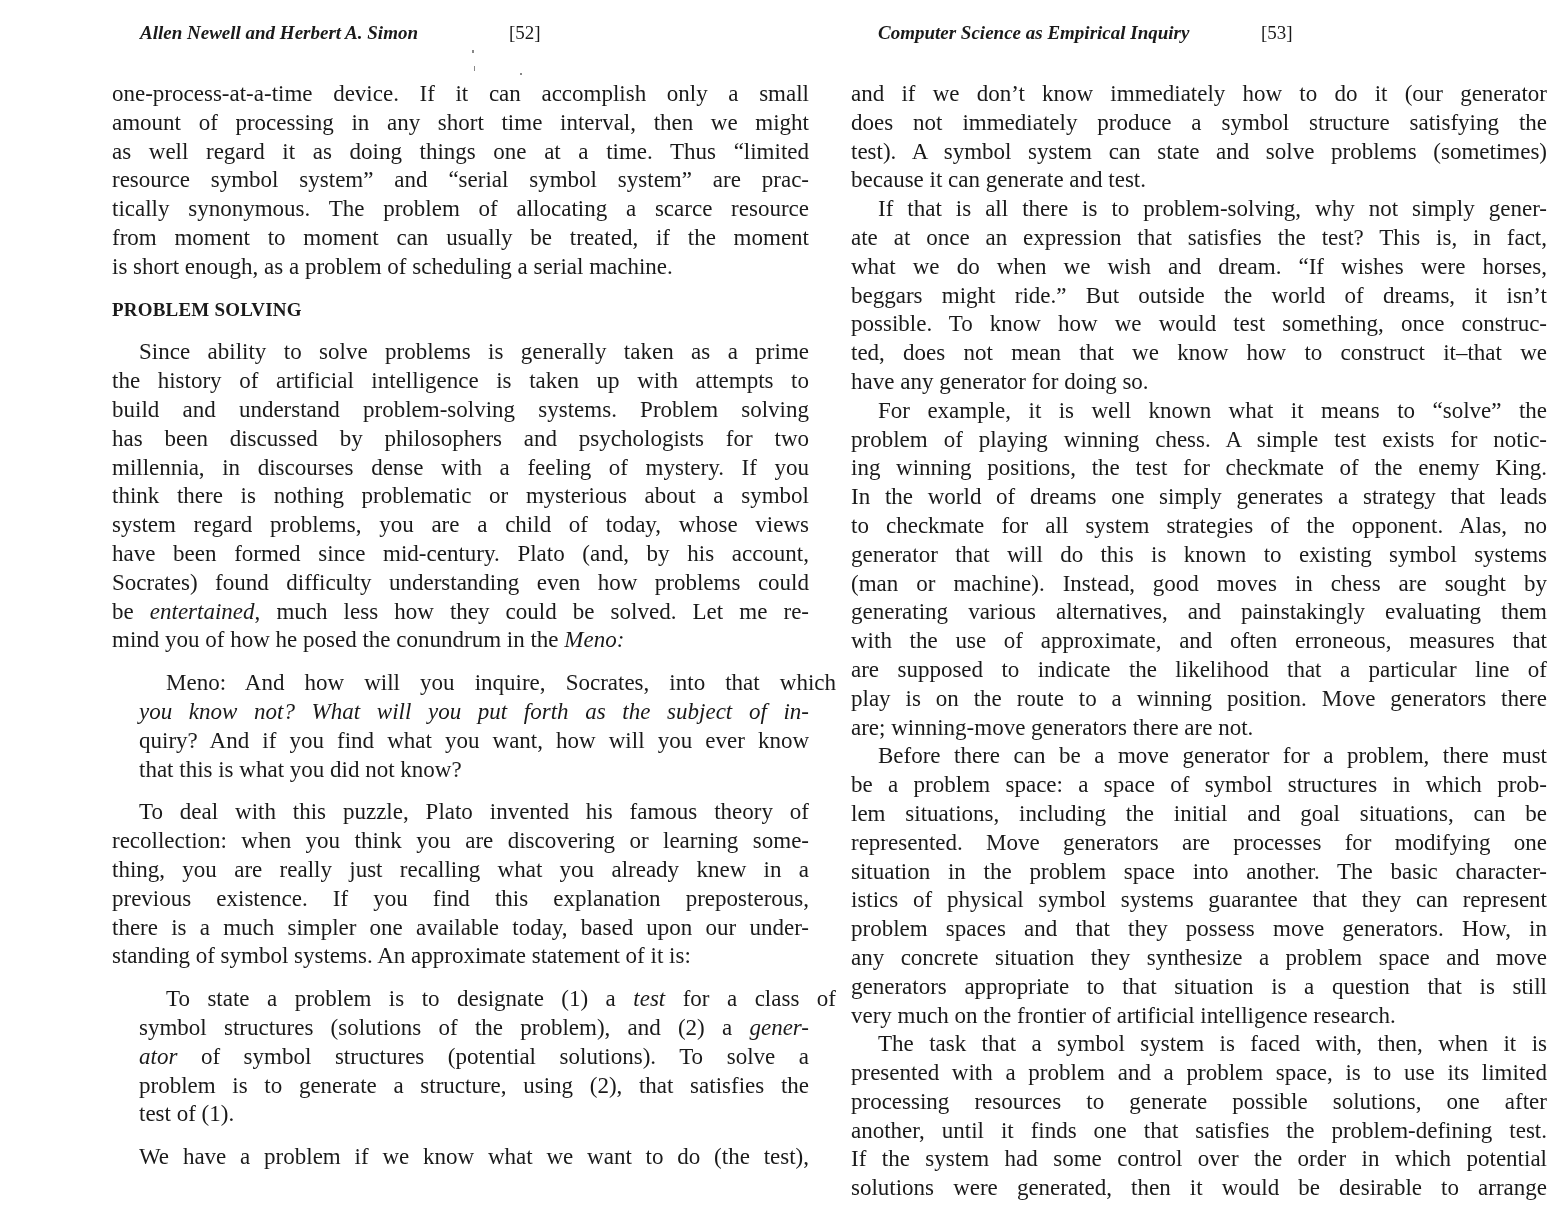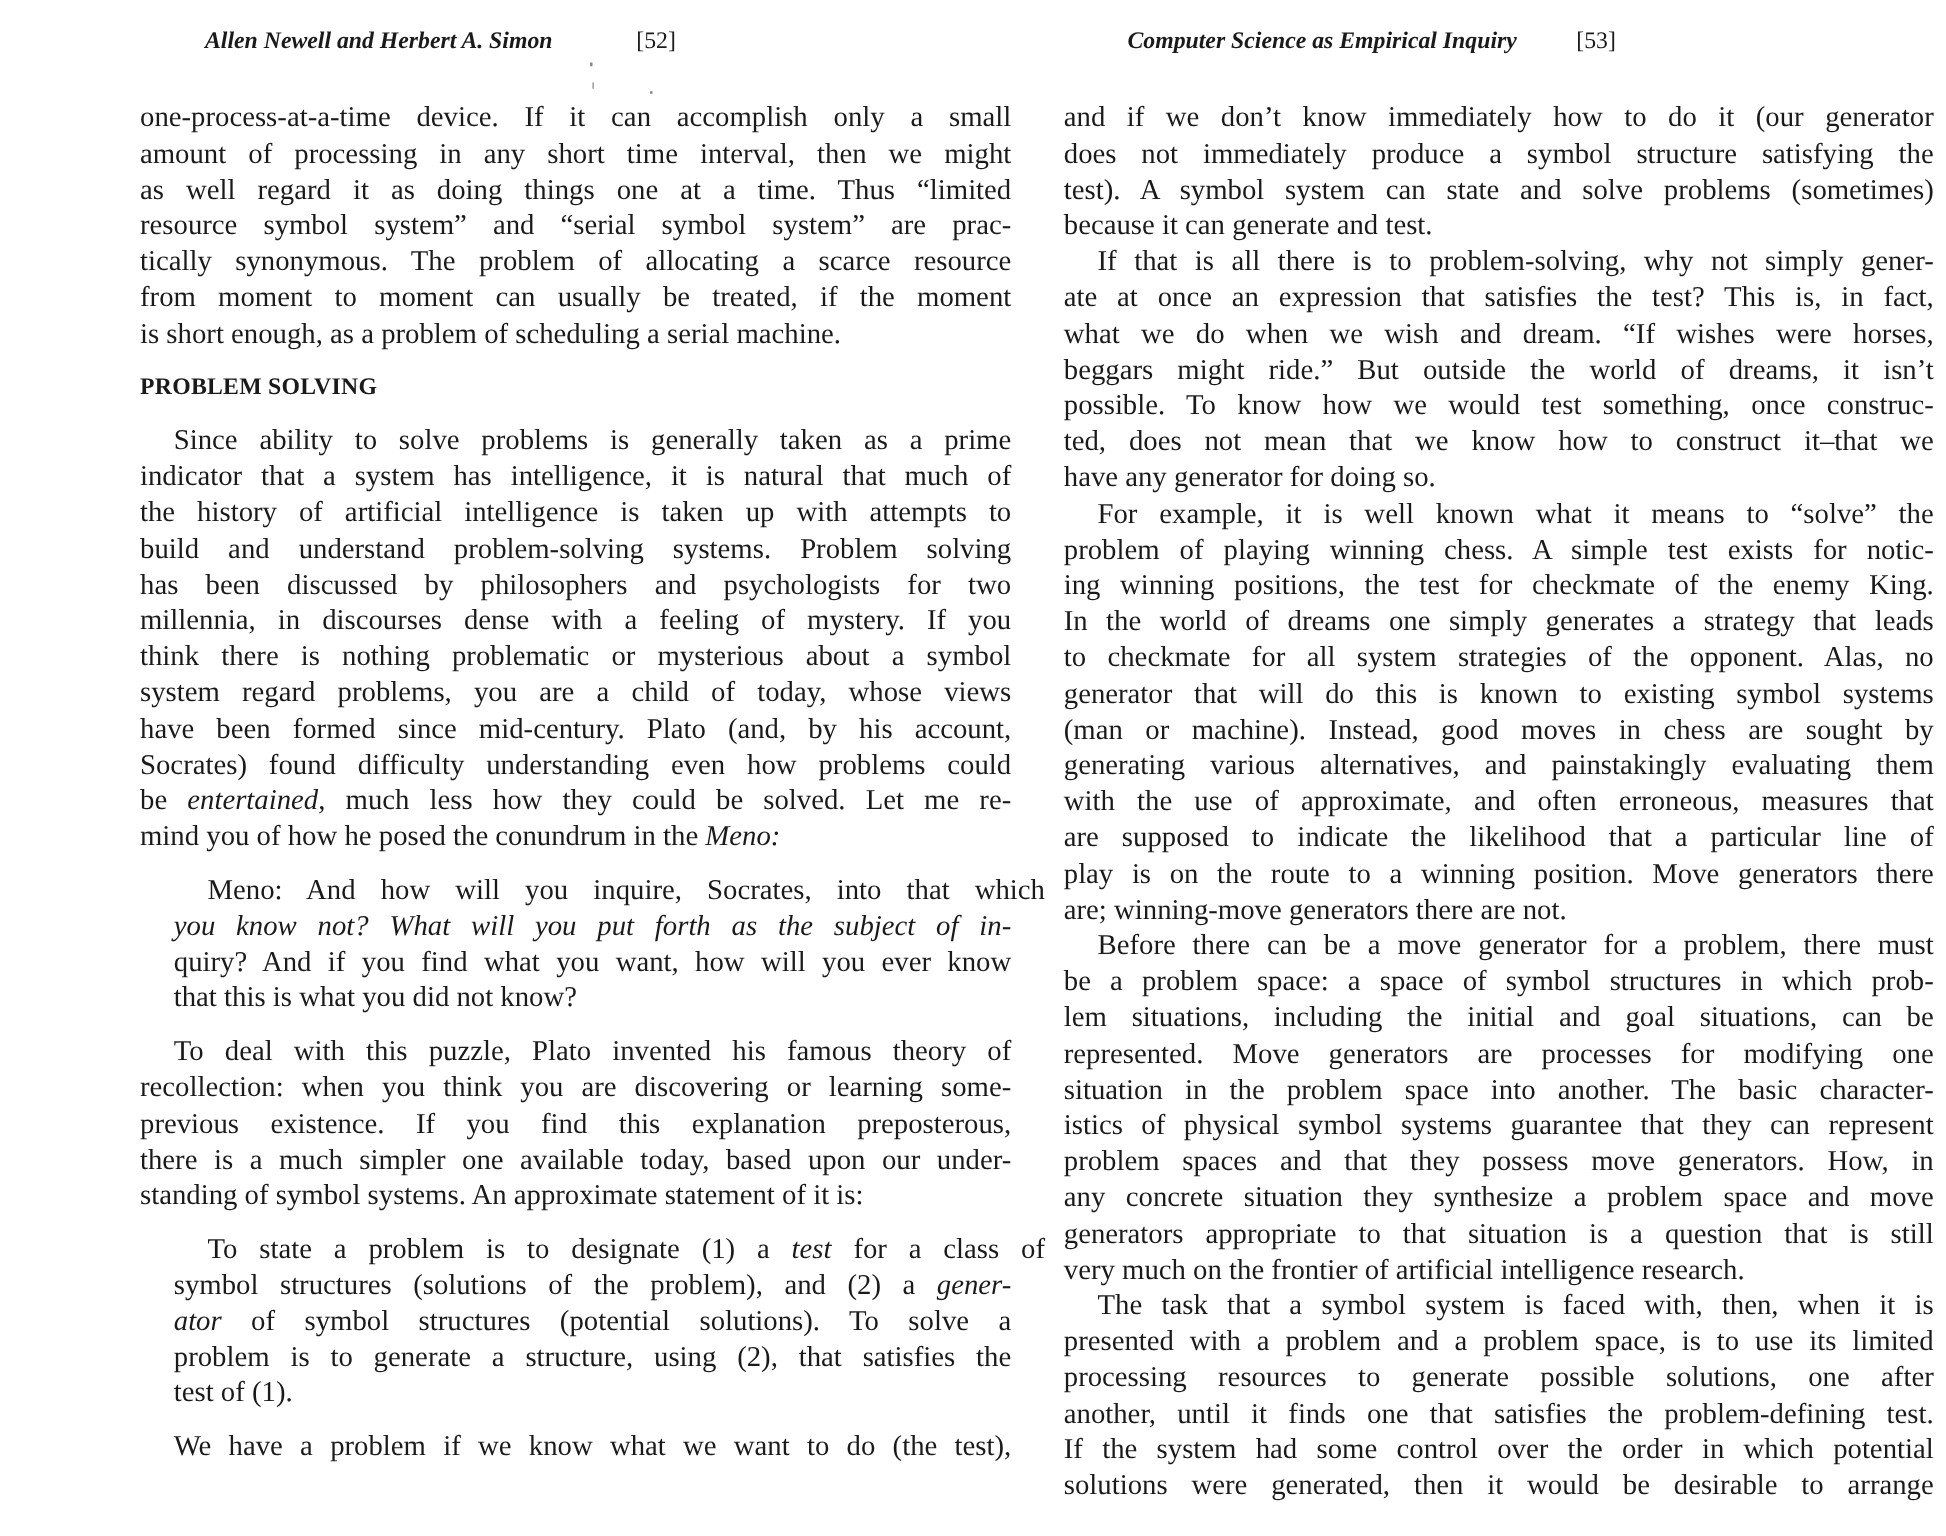--- a/index.html
+++ b/index.html
@@ -10,21 +10,21 @@
     }
     .page { position: absolute; top: 0; }
     .page-left { left: 112px; width: 697px; }
     .page-right { left: 851px; width: 696px; }
     .running-head {
       position: absolute; top: 22px; height: 26px;
       font-style: italic; font-weight: bold; font-size: 19px;
     }
     .page-left .running-head { left: 28px; }
     .page-right .running-head { left: 27px; }
-    .running-head .title { display: inline-block; margin-left: 24px; }
+    .running-head .title { display: inline-block; }
     .running-head .pnum { font-style: normal; font-weight: normal; position: absolute; top: 0; }
     .page-left .running-head .pnum { left: 369px; }
     .page-right .running-head .pnum { left: 383px; }
     .body { position: absolute; top: 80px; left: 0; width: 100%; }
     .line {
       display: block; height: 28.8px; line-height: 28.8px; font-size: 23px;
       text-align: justify; text-align-last: justify; white-space: nowrap;
       overflow: visible;
     }
     .line.last { text-align-last: left; }
@@ -52,41 +52,41 @@
         <span class="line">amount of processing in any short time interval, then we might</span>
         <span class="line">as well regard it as doing things one at a time. Thus “limited</span>
         <span class="line">resource symbol system” and “serial symbol system” are prac-</span>
         <span class="line">tically synonymous. The problem of allocating a scarce resource</span>
         <span class="line">from moment to moment can usually be treated, if the moment</span>
         <span class="line last">is short enough, as a problem of scheduling a serial machine.</span>
       </div>
       <div class="heading">PROBLEM SOLVING</div>
       <div class="paragraph">
         <span class="line indent">Since ability to solve problems is generally taken as a prime</span>
-        <span class="line">indicator that a system has intelligence, it is natural that much of</span>
         <span class="line">the history of artificial intelligence is taken up with attempts to</span>
         <span class="line">build and understand problem-solving systems. Problem solving</span>
         <span class="line">has been discussed by philosophers and psychologists for two</span>
         <span class="line">millennia, in discourses dense with a feeling of mystery. If you</span>
         <span class="line">think there is nothing problematic or mysterious about a symbol</span>
         <span class="line">system regard problems, you are a child of today, whose views</span>
         <span class="line">have been formed since mid-century. Plato (and, by his account,</span>
         <span class="line">Socrates) found difficulty understanding even how problems could</span>
         <span class="line">be <em>entertained</em>, much less how they could be solved. Let me re-</span>
         <span class="line last">mind you of how he posed the conundrum in the <em>Meno:</em></span>
       </div>
       <div class="block-quote" style="margin-top: 14px; margin-bottom: 14px;">
         <span class="line quote indent" style="width: calc(100% - 27px);">Meno: And how will you inquire, Socrates, into that which</span>
         <span class="line quote" style="width: calc(100% - 27px); font-style: italic;">you know not? What will you put forth as the subject of in-</span>
         <span class="line quote" style="width: calc(100% - 27px);">quiry? And if you find what you want, how will you ever know</span>
         <span class="line last quote" style="width: calc(100% - 27px);">that this is what you did not know?</span>
       </div>
       <div class="paragraph">
         <span class="line indent">To deal with this puzzle, Plato invented his famous theory of</span>
         <span class="line">recollection: when you think you are discovering or learning some-</span>
+        <span class="line">thing, you are really just recalling what you already knew in a</span>
         <span class="line">previous existence. If you find this explanation preposterous,</span>
         <span class="line">there is a much simpler one available today, based upon our under-</span>
         <span class="line last">standing of symbol systems. An approximate statement of it is:</span>
       </div>
       <div class="block-quote" style="margin-top: 14px; margin-bottom: 14px;">
         <span class="line quote indent" style="width: calc(100% - 27px);">To state a problem is to designate (1) a <em>test</em> for a class of</span>
         <span class="line quote" style="width: calc(100% - 27px);">symbol structures (solutions of the problem), and (2) a <em>gener-</em></span>
         <span class="line quote" style="width: calc(100% - 27px);"><em>ator</em> of symbol structures (potential solutions). To solve a</span>
         <span class="line quote" style="width: calc(100% - 27px);">problem is to generate a structure, using (2), that satisfies the</span>
         <span class="line last quote" style="width: calc(100% - 27px);">test of (1).</span>

